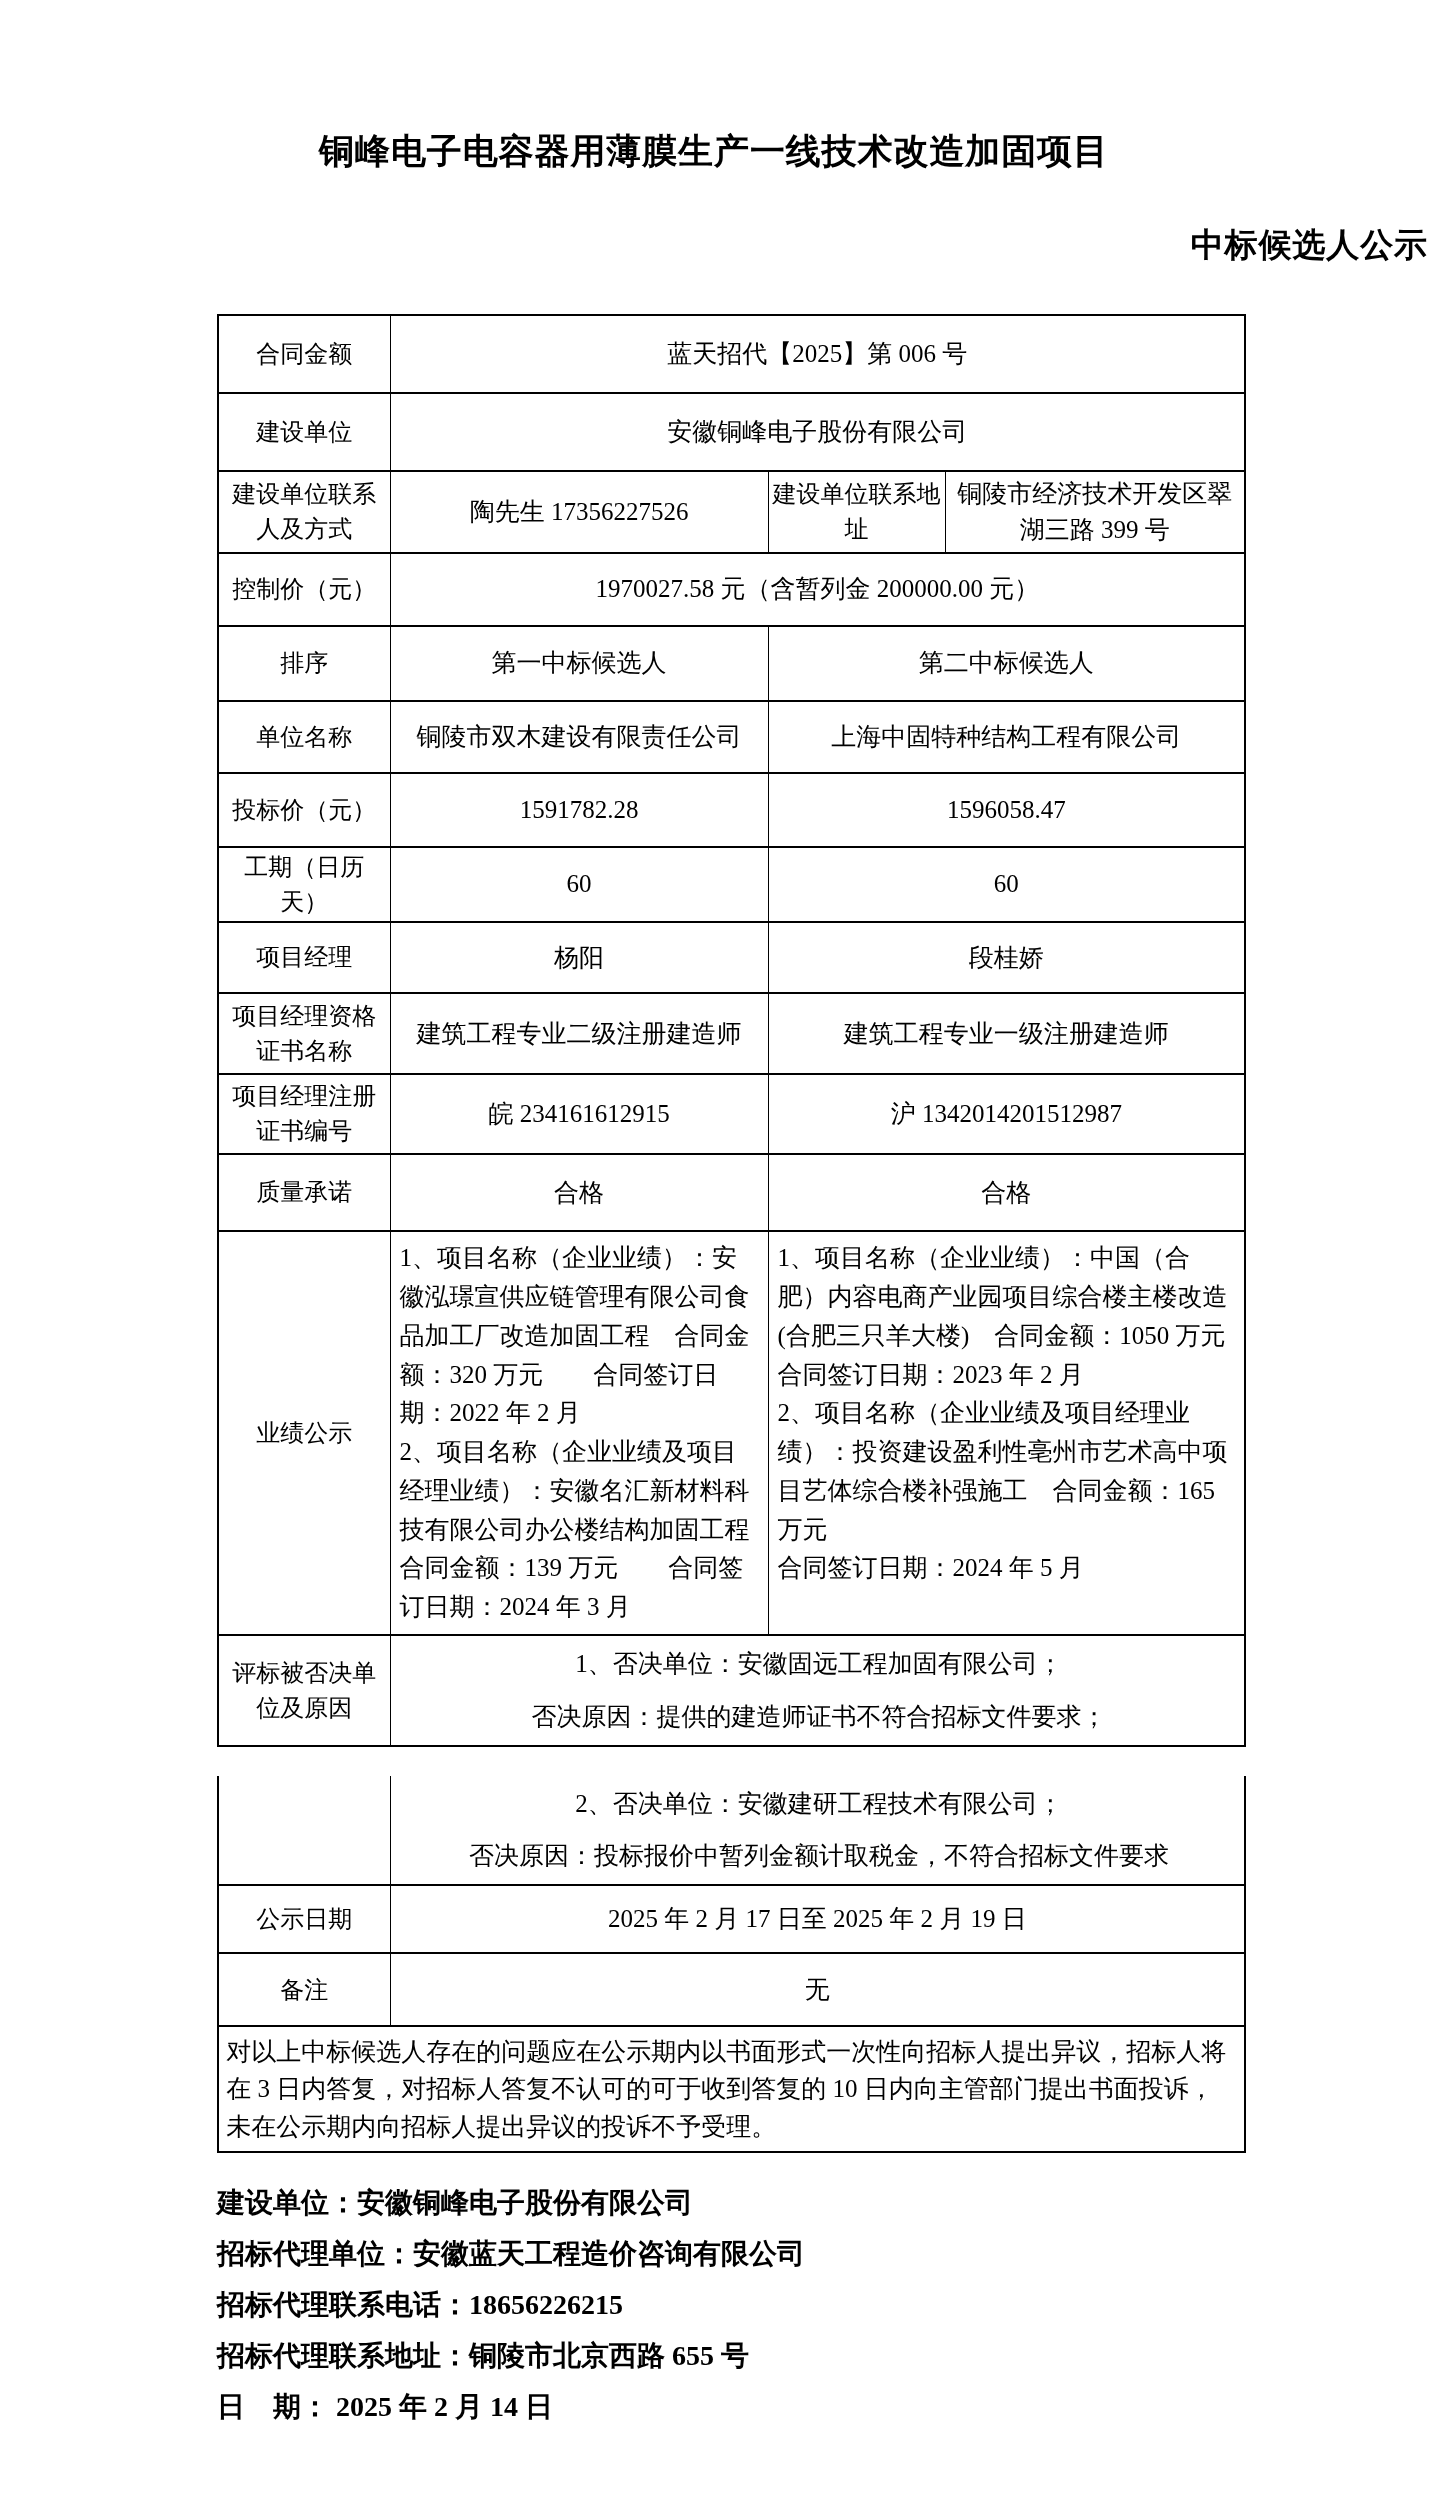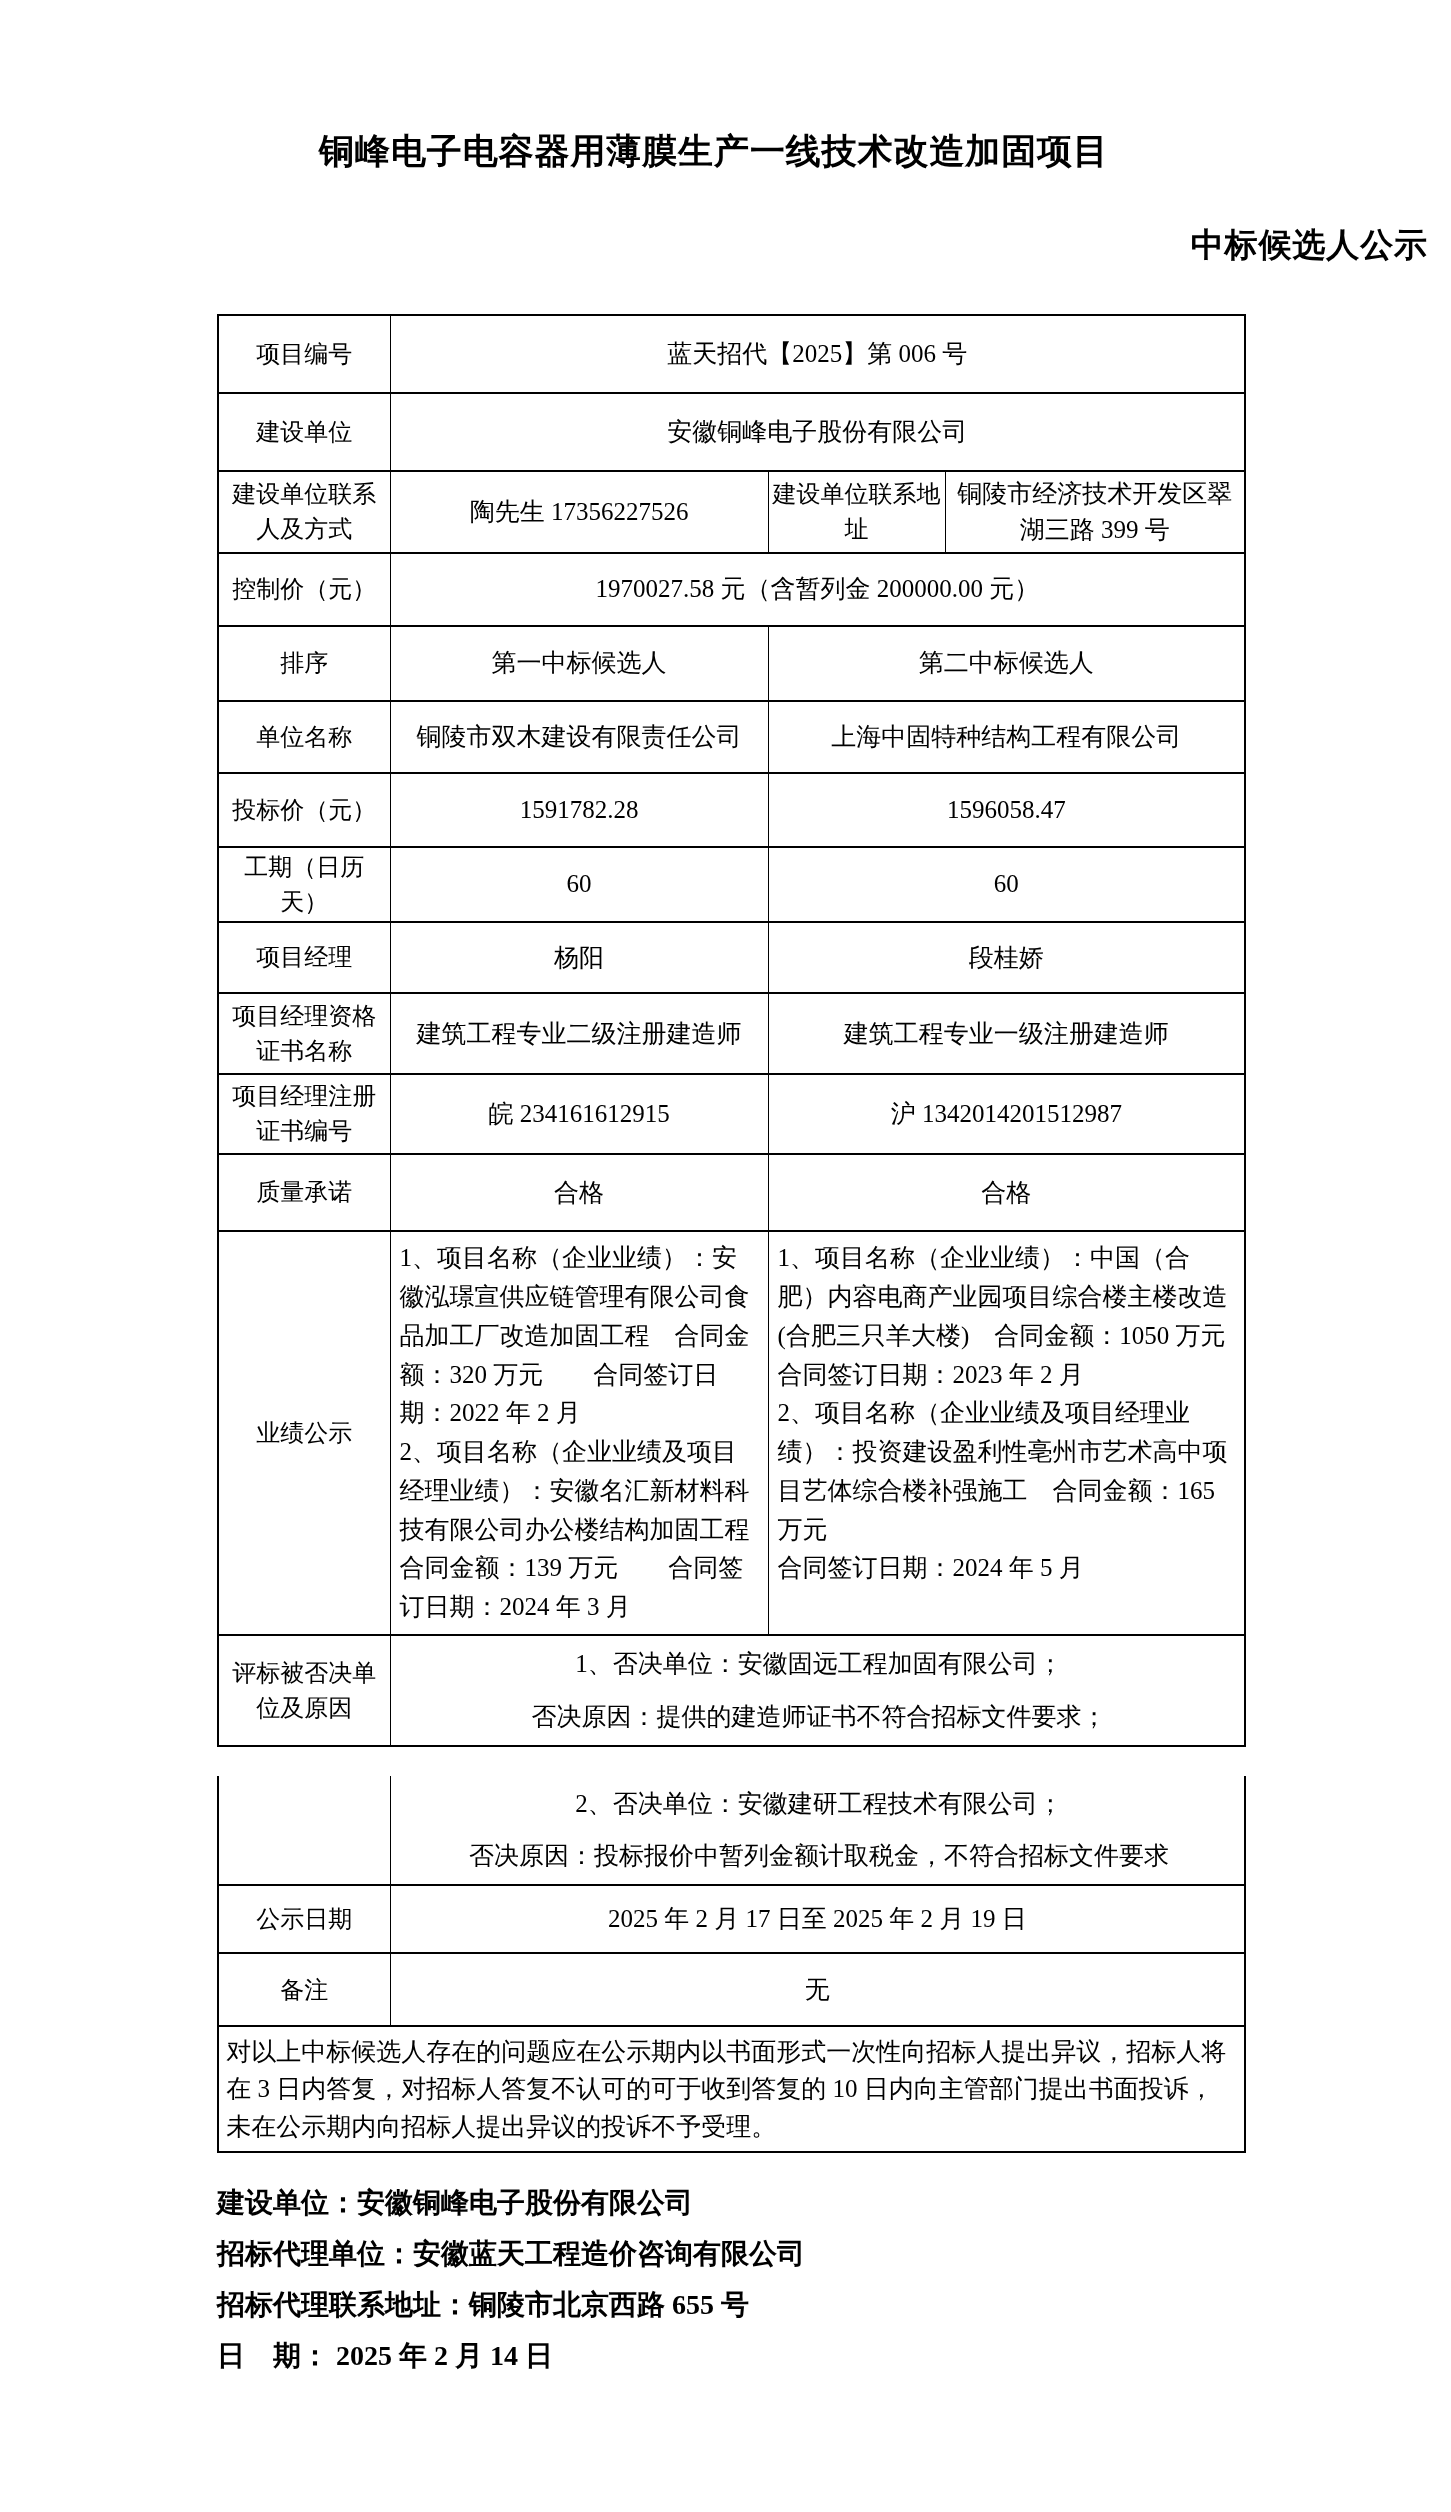--- a/index.html
+++ b/index.html
@@ -86,21 +86,21 @@
 
   <table class="doc-table t1">
     <colgroup>
       <col style="width:172px">
         <col style="width:378px">
         <col style="width:177px">
         <col style="width:300px">
     </colgroup>
     <tbody>
         <tr style="height:78px">
-      <td class="lbl">项目编号</td>
+      <td class="lbl">合同金额</td>
       <td colspan="3">蓝天招代【2025】第 006 号</td>
     </tr>
     <tr style="height:78px">
       <td class="lbl">建设单位</td>
       <td colspan="3">安徽铜峰电子股份有限公司</td>
     </tr>
     <tr style="height:82px">
       <td class="lbl">建设单位联系人及方式</td>
       <td>陶先生 17356227526</td>
       <td class="lbl">建设单位联系地址</td>
@@ -187,18 +187,19 @@
     </tr>
     <tr style="height:113px">
       <td colspan="2" class="note-cell">对以上中标候选人存在的问题应在公示期内以书面形式一次性向招标人提出异议，招标人将在 3 日内答复，对招标人答复不认可的可于收到答复的 10 日内向主管部门提出书面投诉，未在公示期内向招标人提出异议的投诉不予受理。</td>
     </tr>
   </tbody>
     </table>
 
   <div class="footer">
     <div class="fline">建设单位：安徽铜峰电子股份有限公司</div>
     <div class="fline">招标代理单位：安徽蓝天工程造价咨询有限公司</div>
+    <div class="fline">招标代理联系电话：18656226215</div>
     <div class="fline">招标代理联系地址：铜陵市北京西路 655 号</div>
     <div class="fline">日　期：  2025 年 2 月 14 日</div>
   </div>
 
 </div>
 
 
 </body></html>

